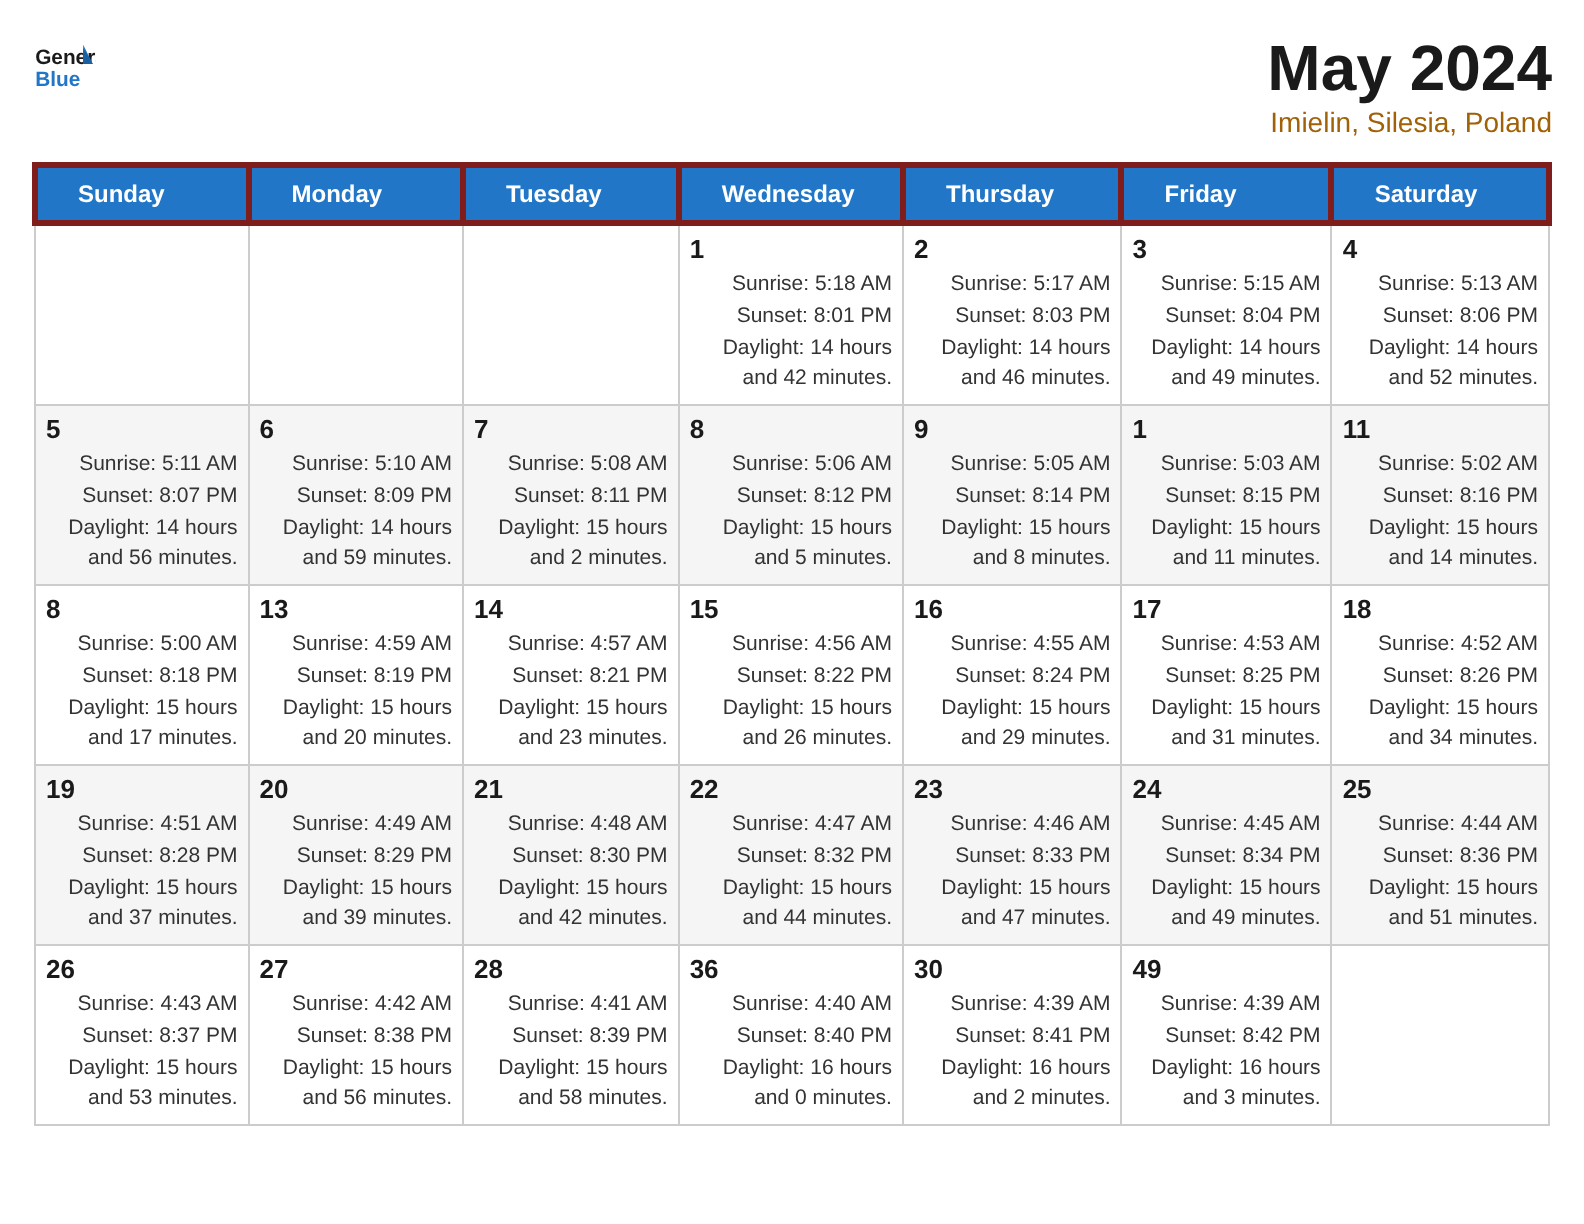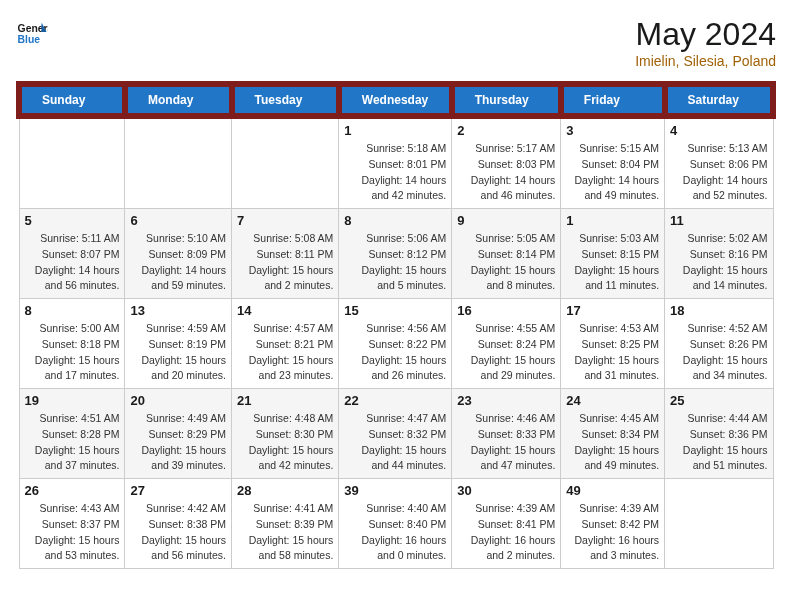--- a/index.html
+++ b/index.html
@@ -23,40 +23,40 @@
     }
     .logo-icon {
       width: 32px;
       height: 32px;
     }
     .title-block {
       text-align: right;
     }
     .month-title {
       font-size: 32px;
-      font-weight: normal;
+      font-weight: bold;
       color: #1a1a1a;
     }
     .location-title {
       font-size: 14px;
       color: #a16207;
     }
     .calendar {
       width: 100%;
       border-collapse: collapse;
       font-size: 11px;
     }
     .calendar th {
       background: #2176c7;
       color: #fff;
       padding: 6px 20px;
       text-align: left;
       font-size: 12px;
       font-weight: bold;
-      border: 6px solid #7f1d1d;
+      border: 3px solid #7f1d1d;
     }
     .calendar td {
       border: 1px solid #ccc;
       vertical-align: top;
       padding: 4px 5px;
       width: 113px;
       min-height: 80px;
       background: #fff;
     }
     .calendar tr:nth-child(even) td {
@@ -227,21 +227,21 @@
         </td>
         <td>
           <div class="day-number">27</div>
           <div class="day-info">Sunrise: 4:42 AM<br>Sunset: 8:38 PM<br>Daylight: 15 hours and 56 minutes.</div>
         </td>
         <td>
           <div class="day-number">28</div>
           <div class="day-info">Sunrise: 4:41 AM<br>Sunset: 8:39 PM<br>Daylight: 15 hours and 58 minutes.</div>
         </td>
         <td>
-          <div class="day-number">39</div>
+          <div class="day-number">36</div>
           <div class="day-info">Sunrise: 4:40 AM<br>Sunset: 8:40 PM<br>Daylight: 16 hours and 0 minutes.</div>
         </td>
         <td>
           <div class="day-number">30</div>
           <div class="day-info">Sunrise: 4:39 AM<br>Sunset: 8:41 PM<br>Daylight: 16 hours and 2 minutes.</div>
         </td>
         <td>
           <div class="day-number">49</div>
           <div class="day-info">Sunrise: 4:39 AM<br>Sunset: 8:42 PM<br>Daylight: 16 hours and 3 minutes.</div>
         </td>

